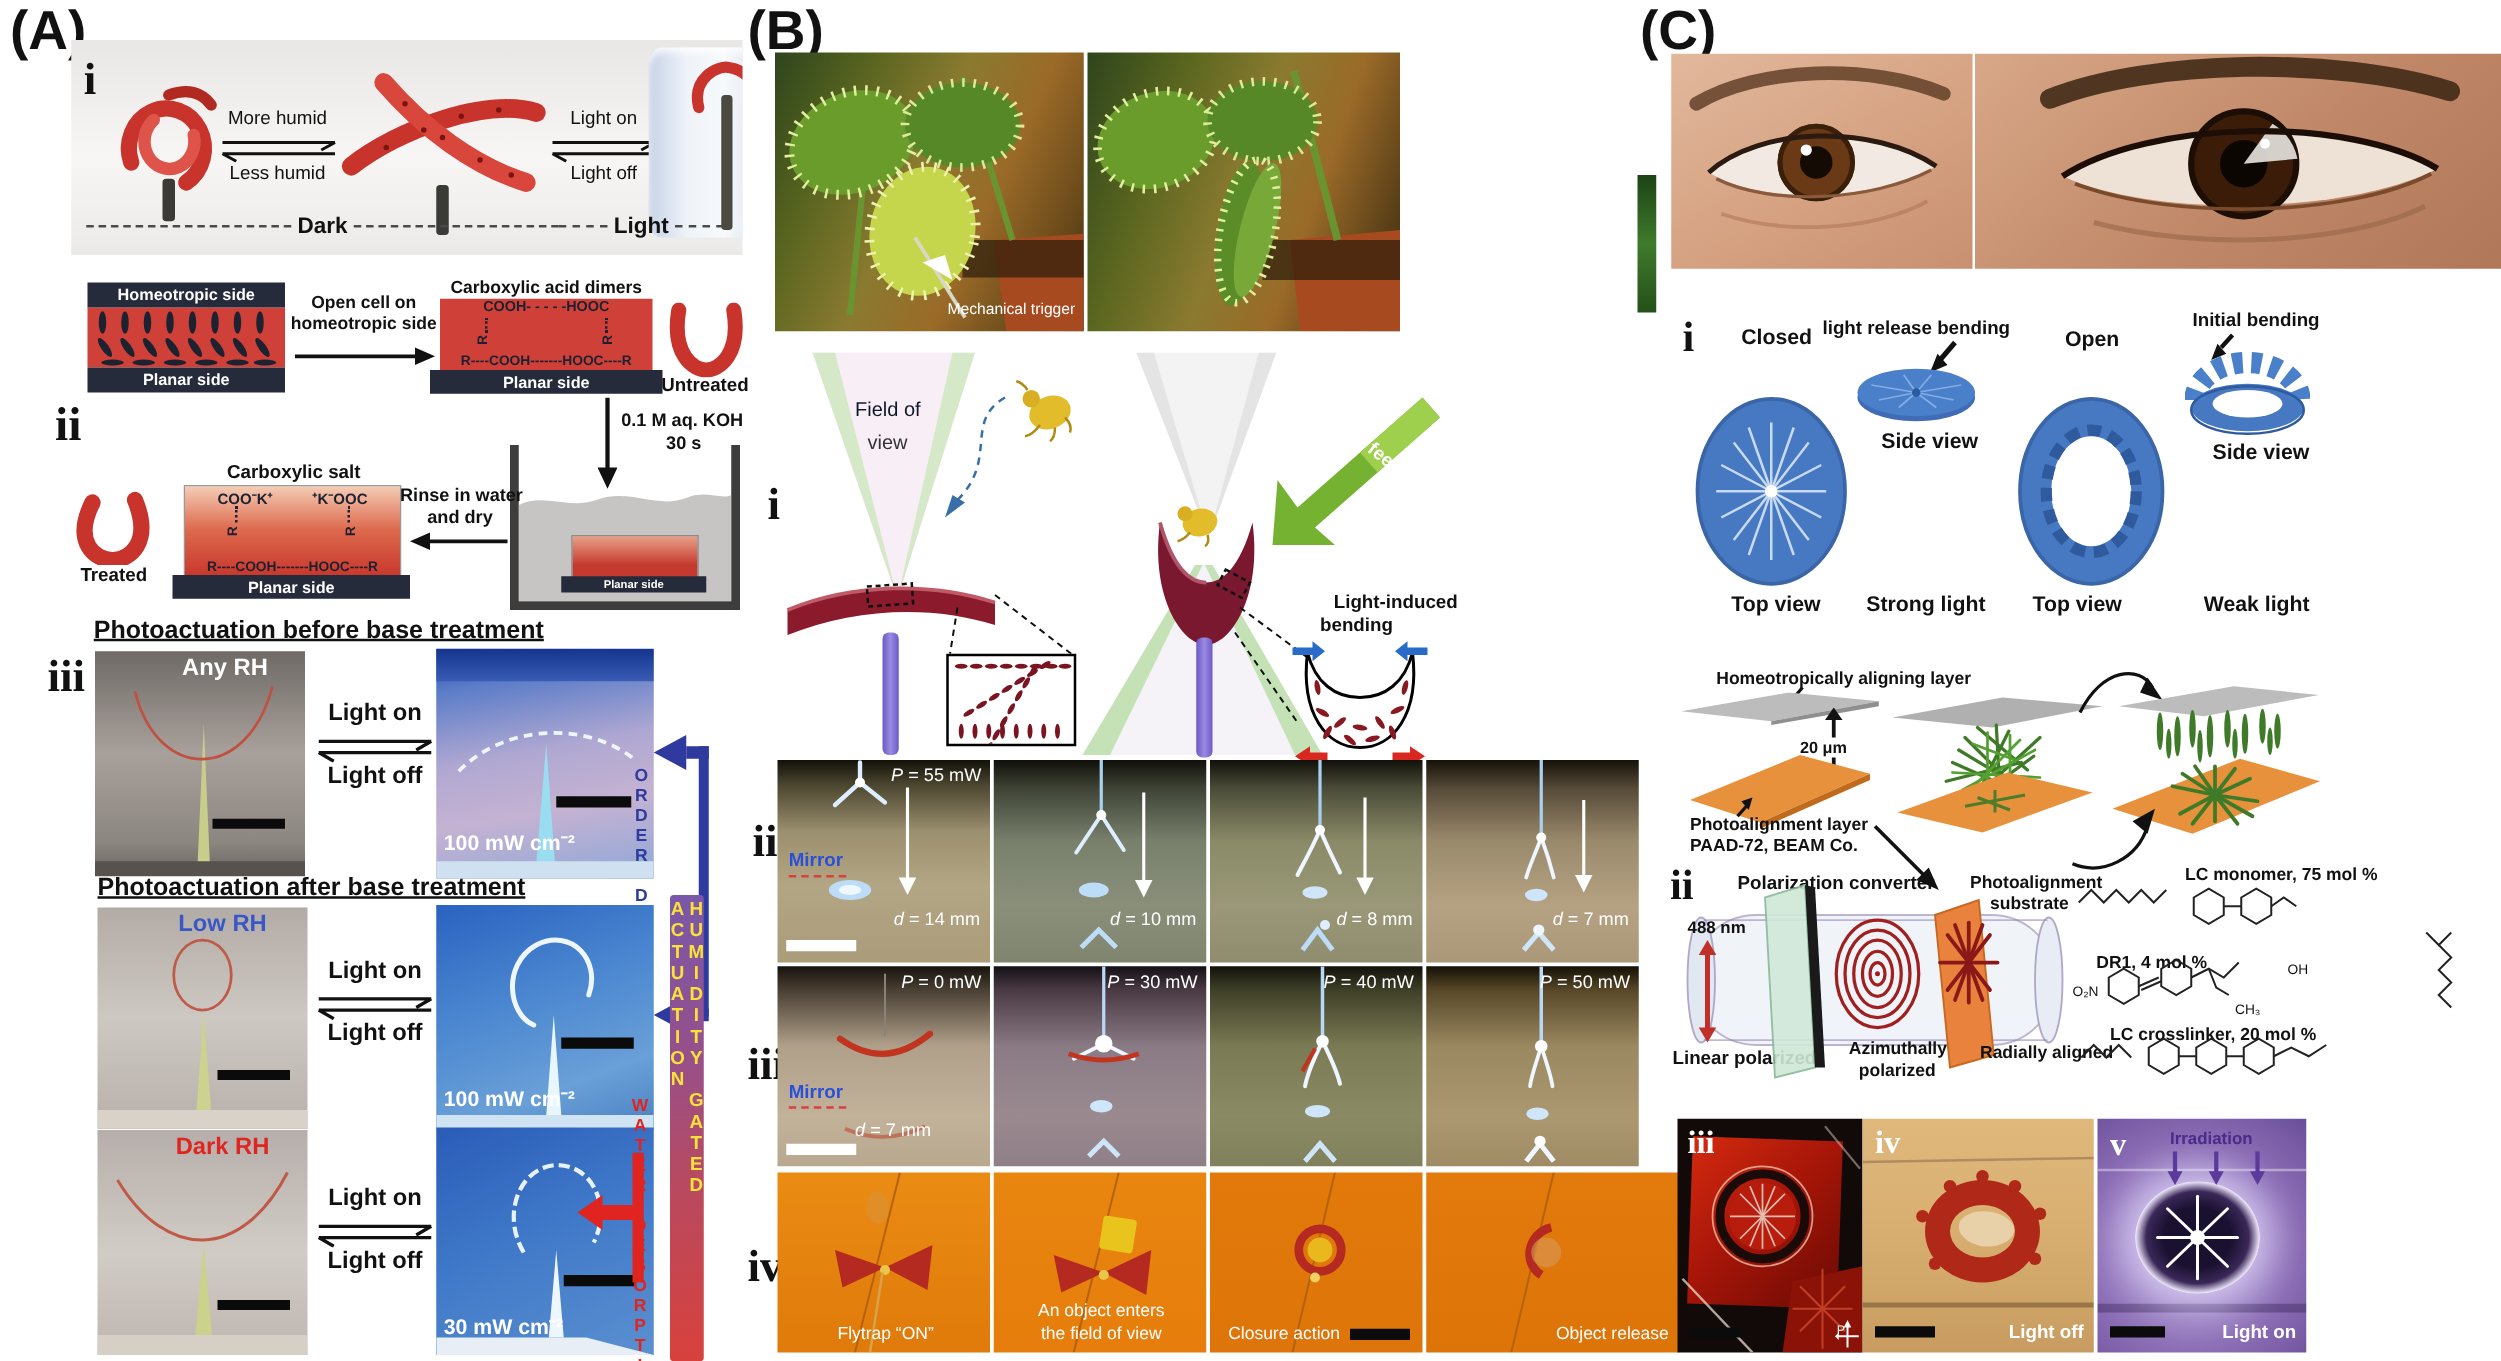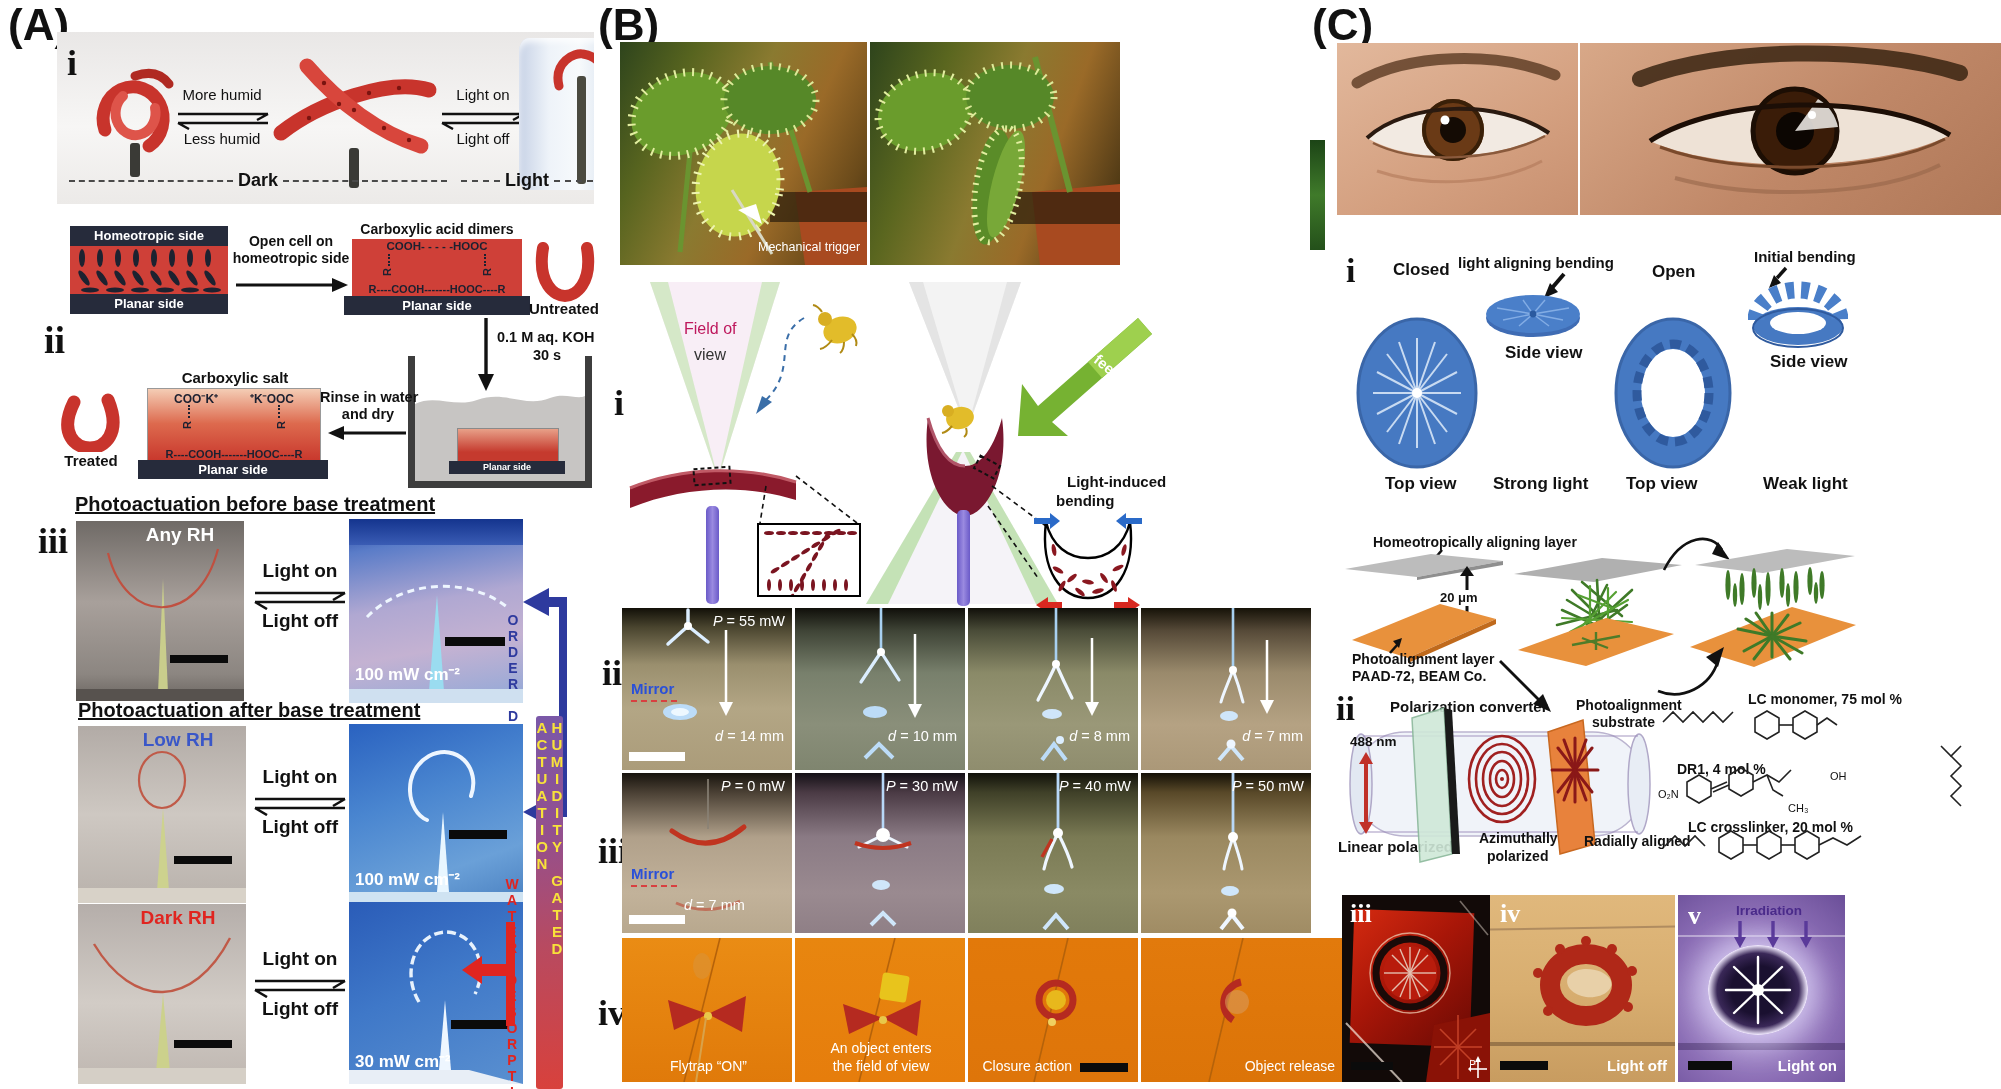--- a/index.html
+++ b/index.html
@@ -65,21 +65,21 @@
     <div class="a" style="left:462px;top:6px;width:120px;height:152px;border-radius:10px/14px;background:linear-gradient(90deg,#c7d2e6,#eef3f9 25%,#f7fafc 50%,#dbe4f0 75%,#b9c7dd);box-shadow:inset 0 4px 6px rgba(255,255,255,.8);"></div>
     <svg class="a" style="left:490px;top:14px;" width="70" height="140" viewBox="0 0 70 140">
       <rect x="30" y="30" width="9" height="108" rx="3" fill="#4a4a40"></rect>
       <path d="M12,40 C6,16 28,6 36,8 C50,10 62,22 56,42" stroke="#c8342c" stroke-width="9" fill="none" stroke-linecap="round"></path>
     </svg>
     <div class="a" style="left:12px;top:138px;width:378px;display:flex;align-items:center;gap:5px;">
       <div style="flex:1;border-top:2px dashed #4a4a4a;"></div>
       <span class="b" style="font-size:18px;">Dark</span>
       <div style="flex:1;border-top:2px dashed #4a4a4a;"></div>
     </div>
-    <div class="a" style="left:404px;top:138px;width:132px;display:flex;align-items:center;gap:5px;justify-content:space-between;">
+    <div class="a" style="left:390px;top:138px;width:132px;display:flex;align-items:center;gap:5px;justify-content:space-between;">
       <div style="flex:1;border-top:2px dashed #4a4a4a;"></div>
       <span class="b" style="font-size:18px;">Light</span>
       <div style="flex:1;border-top:2px dashed #4a4a4a;"></div>
     </div>
   </div>
 
   <div class="a" style="left:70px;top:226px;width:158px;">
     <div class="bar" style="position:relative;height:20px;font-size:13px;line-height:20px;width:100%;">Homeotropic side</div>
     <svg width="158" height="48" style="background:#cf4038;">
       <g fill="#1d2230">
@@ -306,21 +306,21 @@
       <ellipse cx="128" cy="143" rx="22" ry="58" fill="none" stroke="#e2eea0" stroke-width="6" stroke-dasharray="2 6" transform="rotate(10 128 143)"></ellipse>
     </svg>
   </div>
 
   <div class="t ser" style="left:614px;top:382px;font-size:36px;">i</div>
   <svg class="a" style="left:638px;top:282px;" width="152" height="200" viewBox="0 0 152 200">
     <polygon points="12,0 142,0 80,197" fill="#f8eef6"></polygon>
     <polygon points="12,0 30,0 80,197" fill="#cfe6c0" opacity=".85"></polygon>
     <polygon points="124,0 142,0 80,197" fill="#cfe6c0" opacity=".85"></polygon>
   </svg>
-  <div class="t" style="left:684px;top:320px;font-size:16px;color:#be185d;">Field of</div>
+  <div class="t" style="left:684px;top:320px;font-size:16px;color:#0f172a;">Field of</div>
   <div class="t" style="left:694px;top:346px;font-size:16px;color:#333;">view</div>
   <svg class="a" style="left:808px;top:302px;" width="56" height="52" viewBox="0 0 56 52">
     <ellipse cx="32" cy="28" rx="17" ry="13" fill="#e2bc2a" transform="rotate(-20 32 28)"></ellipse>
     <circle cx="17" cy="17" r="7" fill="#d8ae22"></circle>
     <g stroke="#b08a14" stroke-width="2" fill="none">
       <path d="M24,38 q-6,8 -12,9"></path>
         <path d="M36,40 q0,8 -4,11"></path>
         <path d="M44,32 q6,6 4,12"></path>
         <path d="M14,10 q-4,-6 -9,-7"></path>
     </g>
@@ -629,21 +629,21 @@
       <path d="M238,56 A44,44 0 0 1 258,84 L215,88 Z" fill="#e8e4e0" opacity=".9"></path>
       <circle cx="232" cy="72" r="4" fill="#fff"></circle>
       <path d="M70,98 C140,52 300,50 370,92" stroke="#1c0e06" stroke-width="5" fill="none"></path>
       <path d="M80,104 C160,134 300,130 365,96" stroke="#7a4a2c" stroke-width="3" fill="none"></path>
       <path d="M95,135 C180,158 300,152 360,122" stroke="#96664a" stroke-width="4" fill="none" opacity=".6"></path>
     </svg>
   </div>
 
   <div class="t ser" style="left:1346px;top:252px;font-size:34px;">i</div>
   <div class="t b" style="left:1393px;top:260px;font-size:17px;">Closed</div>
-  <div class="t b" style="left:1458px;top:254px;font-size:15px;">light aligning bending</div>
+  <div class="t b" style="left:1458px;top:254px;font-size:15px;">light release bending</div>
   <svg class="a" style="left:1540px;top:272px;" width="30" height="28" viewBox="0 0 30 28">
     <line x1="24" y1="2" x2="12" y2="16" stroke="#111" stroke-width="4"></line>
     <polygon points="4,26 18,20 10,11" fill="#111"></polygon>
   </svg>
   <svg class="a" style="left:1483px;top:288px;" width="100" height="56" viewBox="0 0 100 56">
     <ellipse cx="50" cy="30" rx="47" ry="19" fill="#3f6cb4"></ellipse>
     <ellipse cx="50" cy="26" rx="47" ry="19" fill="#4a7fc9"></ellipse>
     <g stroke="#8ab2e8" stroke-width="1.4" opacity=".9">
       <line x1="50" y1="26" x2="14" y2="20"></line>
         <line x1="50" y1="26" x2="86" y2="20"></line>

